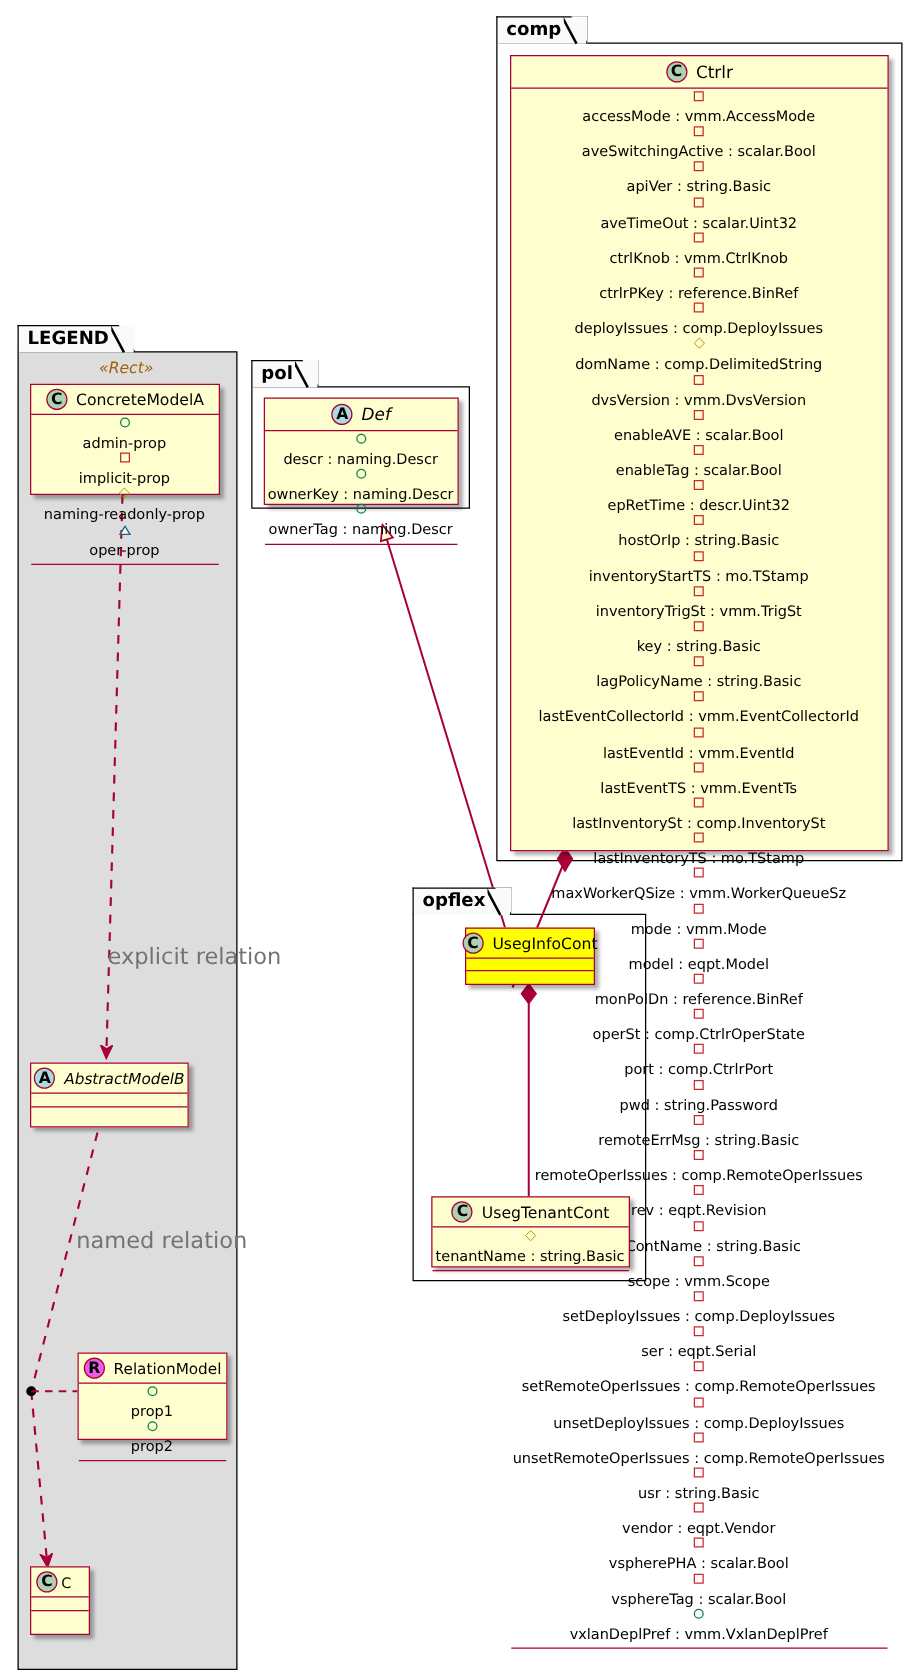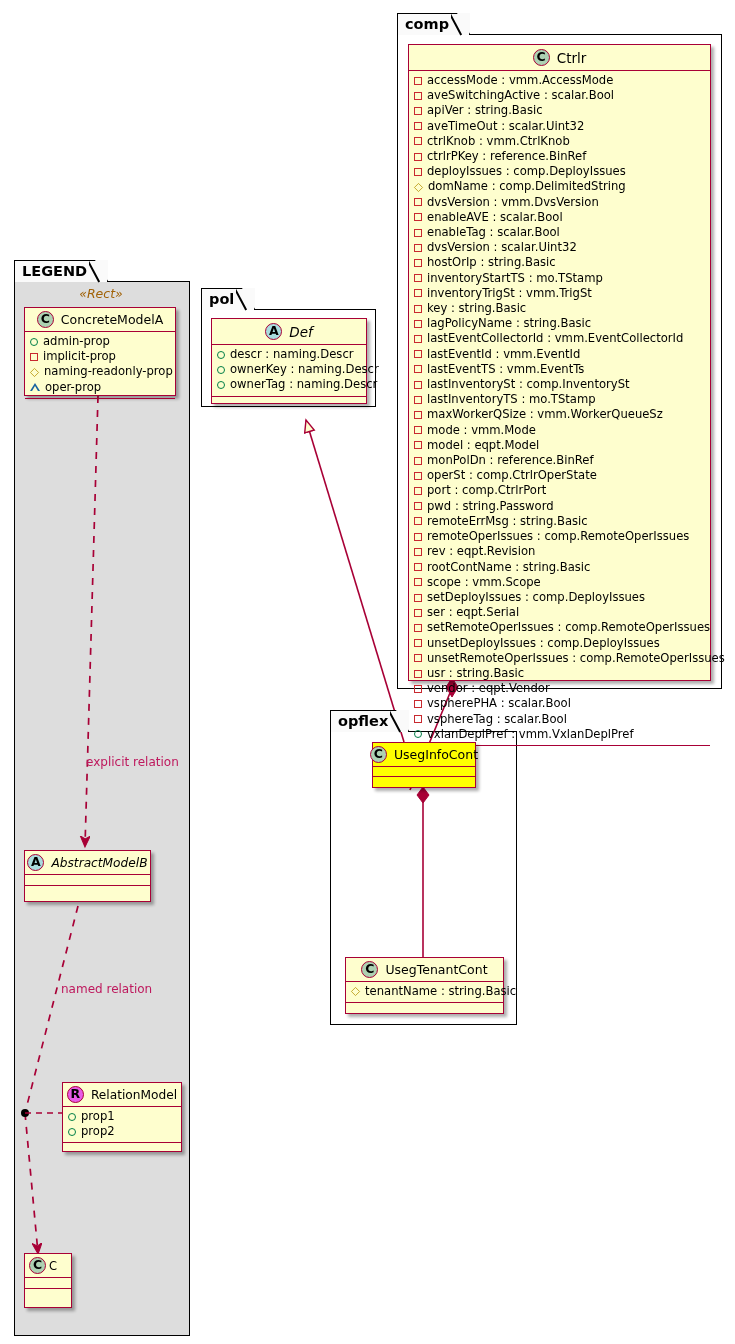--- a/index.html
+++ b/index.html
@@ -108,20 +108,21 @@
   .cls-attrs.empty { height: 10px; padding: 0; }
   .cls-methods { height: 11px; }
   .attr {
     display: flex;
     align-items: center;
     gap: 5px;
     font-size: 11.6px;
     color: #000000;
     line-height: 15.2px;
     white-space: nowrap;
+    flex-direction: column;
   }
 
   
   .vis { flex: 0 0 auto; width: 9px; height: 9px; position: relative; }
   .vis.pub { border: 1.4px solid #038048; border-radius: 50%; width: 8px; height: 8px; }
   .vis.priv { border: 1.4px solid #c82930; width: 8px; height: 8px; }
   .vis.prot {
     width: 9px; height: 9px;
     border: 1.4px solid #b38f00;
     transform: rotate(45deg) scale(0.72);
@@ -157,22 +158,22 @@
   
   #connectors {
     position: absolute;
     left: 0; top: 0;
     width: 735px; height: 1344px;
     z-index: 2;
     pointer-events: none;
   }
   .edge-label {
     position: absolute;
-    font-size: 12px;
-    color: #be185d;
+    font-size: 18px;
+    color: #737373;
     white-space: nowrap;
     z-index: 5;
   }
 </style>
 </head>
 <body>
 
 <svg id="connectors" viewBox="0 0 735 1344" xmlns="http://www.w3.org/2000/svg">
   <defs>
     <marker id="hollowTri" markerWidth="16" markerHeight="16" refX="13" refY="6" orient="auto" markerUnits="userSpaceOnUse">
@@ -270,21 +271,21 @@
       <div class="attr">
         <span class="vis priv"></span>
         <span>enableAVE : scalar.Bool</span>
       </div>
       <div class="attr">
         <span class="vis priv"></span>
         <span>enableTag : scalar.Bool</span>
       </div>
       <div class="attr">
         <span class="vis priv"></span>
-        <span>dvsVersion : scalar.Uint32</span>
+        <span>epRetTime : descr.Uint32</span>
       </div>
       <div class="attr">
         <span class="vis priv"></span>
         <span>hostOrIp : string.Basic</span>
       </div>
       <div class="attr">
         <span class="vis priv"></span>
         <span>inventoryStartTS : mo.TStamp</span>
       </div>
       <div class="attr">

